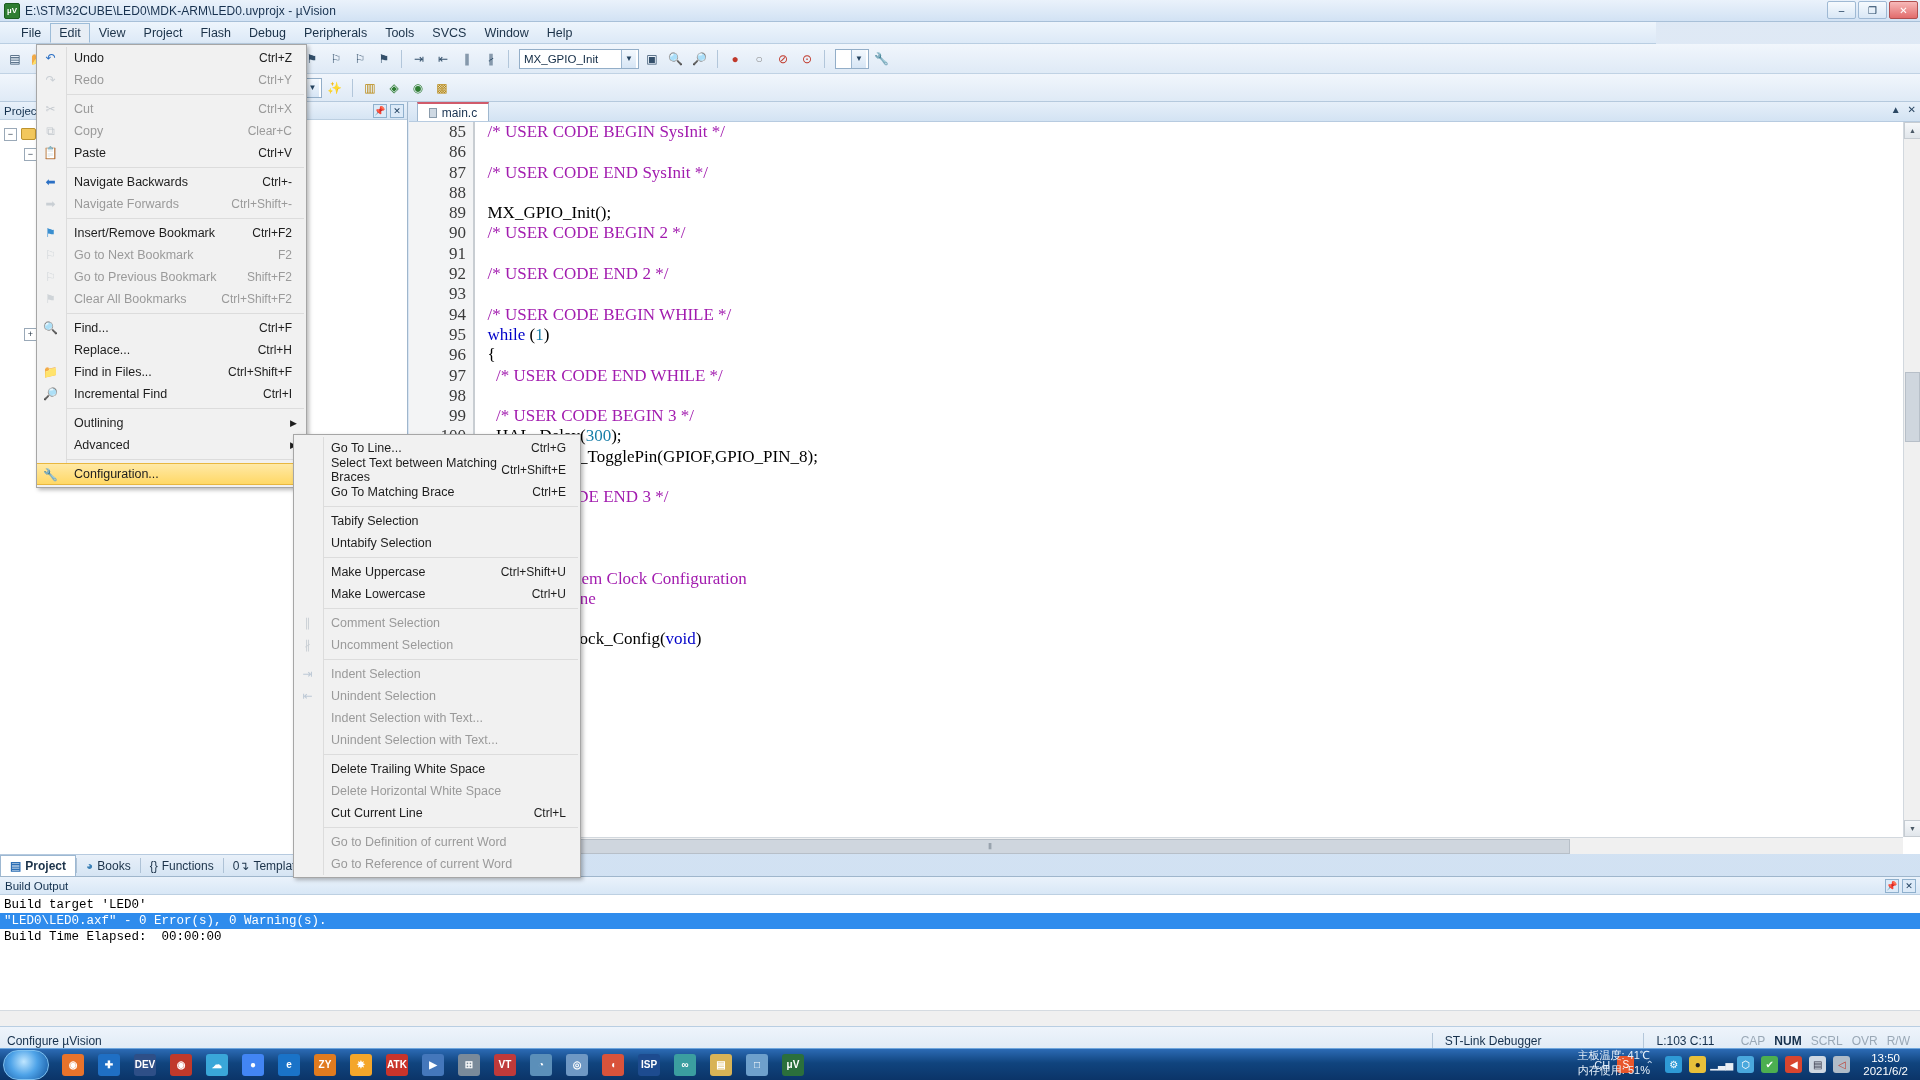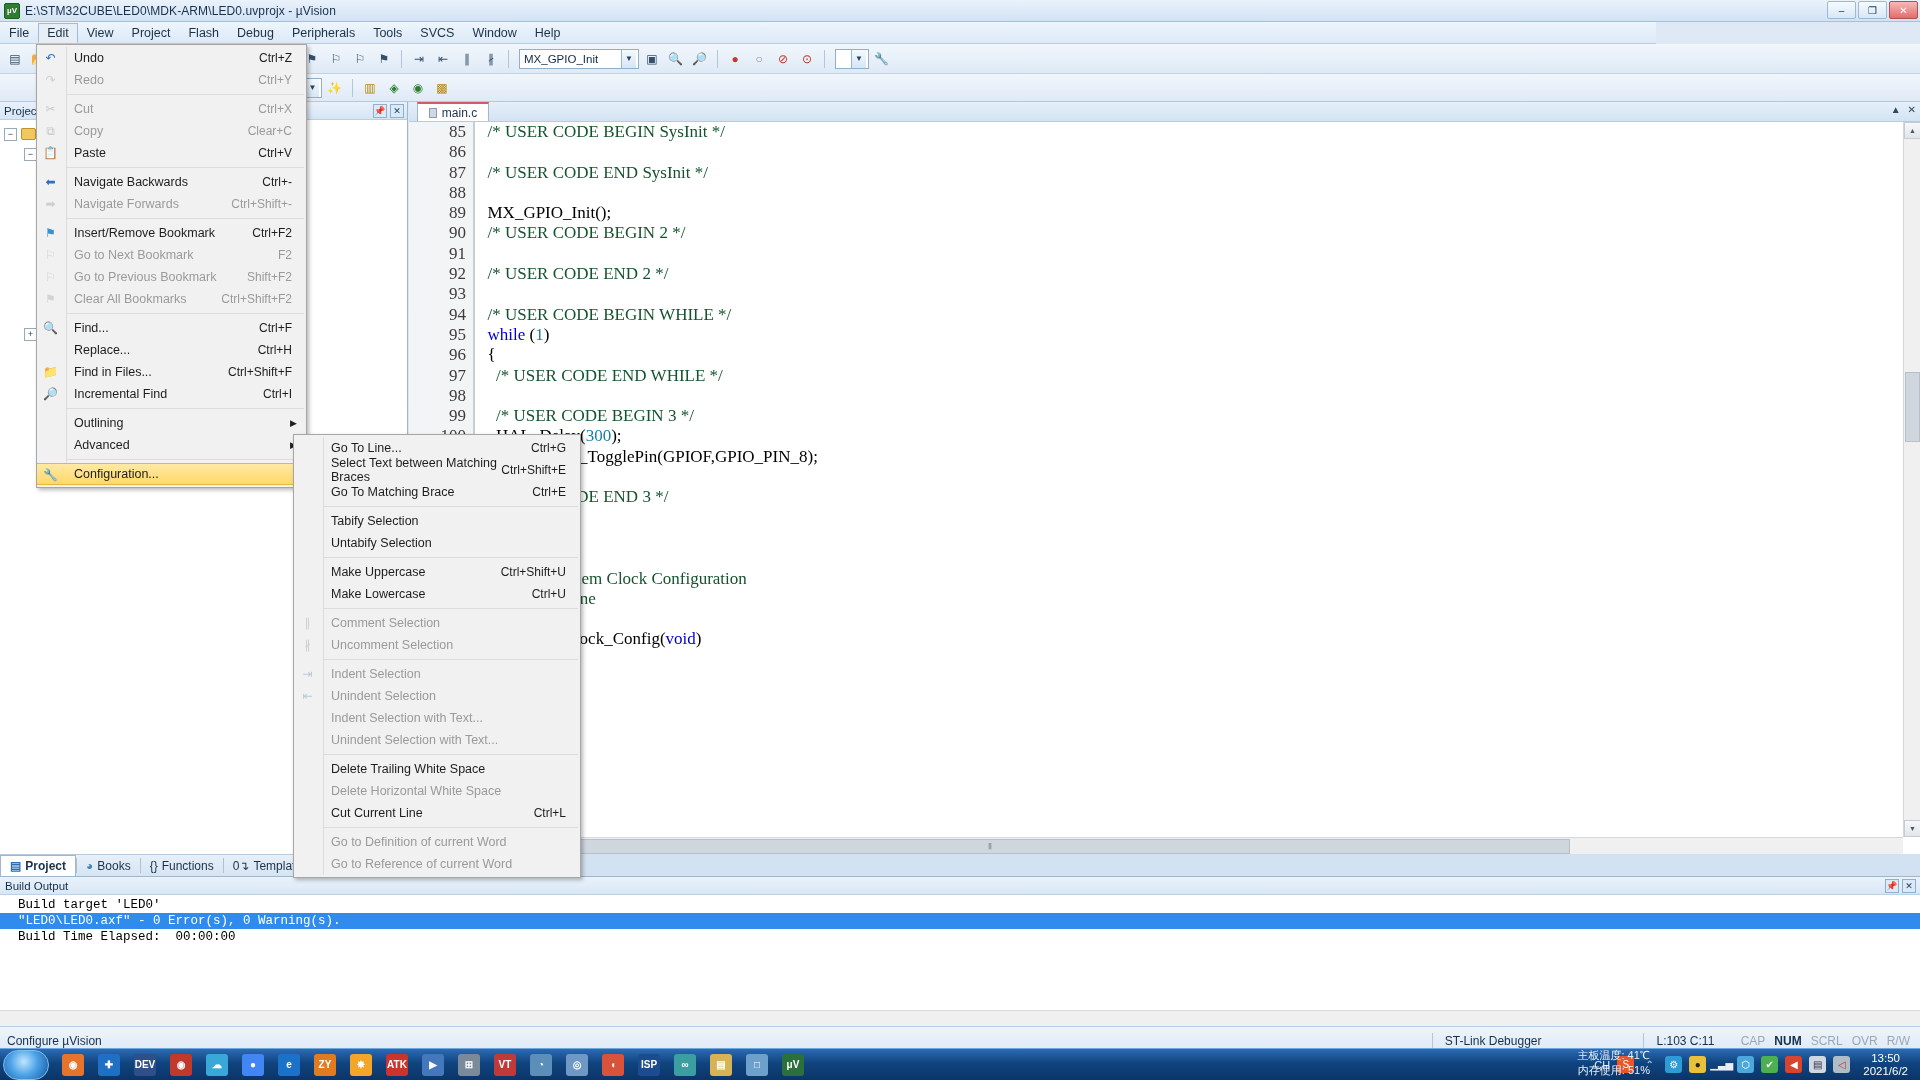--- a/index.html
+++ b/index.html
@@ -35,21 +35,21 @@
     background:linear-gradient(#f6fafe,#d9e7f6);
     font-size:10px;color:#204060;display:flex;align-items:center;justify-content:center;
   }
   .win-btn.close { background:linear-gradient(#f7b9b9,#e26c6c); border-color:#b05050; color:#fff;}
 
   
   .menubar {
     position:absolute; left:0; top:22px; width:1656px; height:22px;
     background:linear-gradient(#eef5fc,#dce9f7);
     border-bottom:1px solid #b9cee2;
-    display:flex; align-items:center; padding-left:0;
+    display:flex; align-items:center; padding-left:12px;
   }
   .menubar .mi {
     padding:3px 9px; font-size:12.5px; color:#1b3249; cursor:default;
   }
   .menubar .mi.active {
     background:#e8eef5; border:1px solid #9dbcd8; border-bottom-color:#e8eef5;
     padding:2px 8px;
   }
 
   
@@ -125,21 +125,21 @@
     font-family:"Liberation Serif", serif;
   }
   .gutter{
     position:absolute;left:0;top:0;width:66px;height:100%;
     background:#f3f4f5;border-right:2px solid #c8cdd2;
   }
   .ln{height:20.3px;line-height:20.3px;text-align:right;padding-right:7px;
       font-family:"Liberation Serif",serif;font-size:17px;color:#3b3b3b;}
   .codelines{position:absolute;left:70px;top:0;right:0;}
   .cl{height:20.3px;line-height:20.3px;font-size:17px;white-space:pre;color:#000;}
-  .cmt{color:#14532d;}
+  .cmt{color:#a21caf;}
   .kw{color:#0000c8;}
   .num{color:#1a7fa8;}
   .vscroll{
     position:absolute;right:0;top:20px;bottom:17px;width:17px;
     background:#f0f0f0;border-left:1px solid #d2d8de;
   }
   .vscroll .thumb{position:absolute;left:1px;width:15px;background:#cfd6de;border:1px solid #b7bfc8;}
   .vsbtn{position:absolute;left:0;width:17px;height:17px;background:linear-gradient(#f6f8fa,#e1e6eb);
     border:1px solid #c6ccd2;font-size:7px;text-align:center;line-height:15px;color:#4a5865;}
   .hscroll{
@@ -165,21 +165,21 @@
     position:absolute;left:0;top:876px;width:1920px;height:150px;background:#fff;
     border-top:1px solid #9fb6cc;
   }
   .build-head{
     height:18px;background:linear-gradient(#eaf2fb,#d8e7f6);border-bottom:1px solid #bdd0e2;
     display:flex;align-items:center;padding-left:5px;font-size:11.5px;color:#13304e;
   }
   .build-head .pins{margin-left:auto;display:flex;gap:3px;padding-right:4px;}
   .build-body{position:absolute;left:0;top:18px;right:0;bottom:16px;background:#fff;
     font-family:"Liberation Mono", monospace;font-size:12.5px;color:#000;padding-top:2px;}
-  .bl{height:16px;line-height:16px;padding-left:18px;white-space:pre;}
+  .bl{height:16px;line-height:16px;padding-left:4px;white-space:pre;}
   .bl.hl{background:#2f8ced;color:#fff;}
   .build-hscroll{position:absolute;left:0;right:0;bottom:0;height:16px;background:#f0f0f0;
     border-top:1px solid #d5dbe1;}
 
   
   .statusbar{
     position:absolute;left:0;top:1026px;width:1920px;height:28px;
     background:linear-gradient(#eef4fb,#dde9f5);border-top:1px solid #b9cee2;
     display:flex;align-items:center;font-size:12px;color:#16304c;
   }

